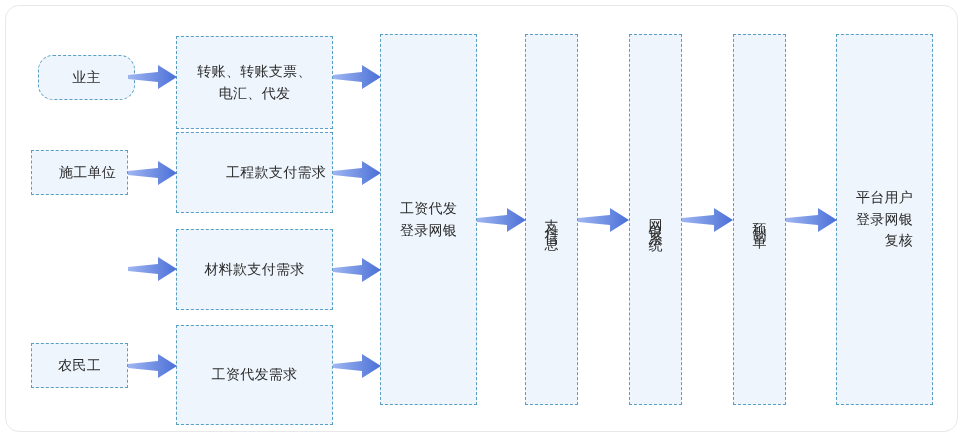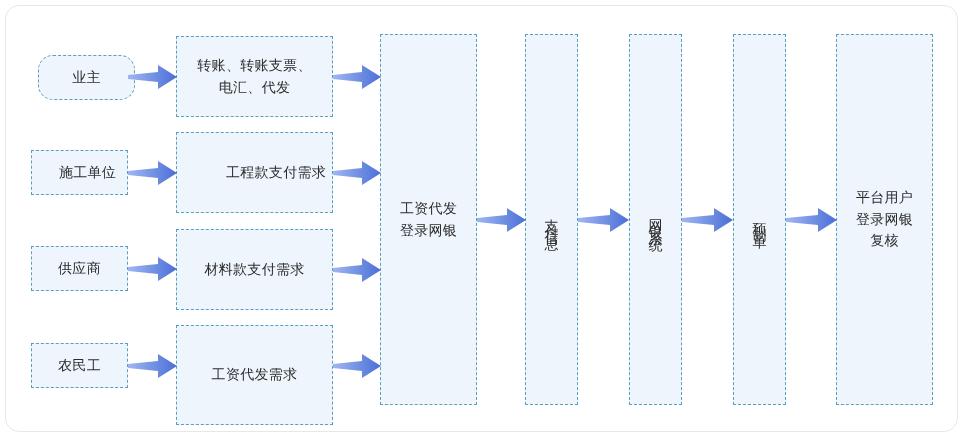--- a/index.html
+++ b/index.html
@@ -58,43 +58,42 @@
 <body>
 
 <div id="canvas">
 
   <div class="outer-frame"></div>
 
   <div class="node" style="left:38px; top:55px; width:97px; height:45px;border-radius:15px;">业主</div>
 
   <div class="node" style="left:31px; top:150px; width:97px; height:45px;padding-left:16px;">施工单位</div>
 
-  <div class="node" style="left:31px; top:246px; width:97px; height:45px;">供应商</div>
 
   <div class="node" style="left:31px; top:343px; width:97px; height:45px;">农民工</div>
 
-  <div class="node" style="left:176px; top:36px; width:157px; height:81px;">转账、转账支票、
+  <div class="node" style="left:176px; top:36px; width:157px; height:93px;">转账、转账支票、
 电汇、代发</div>
 
   <div class="node" style="left:176px; top:132px; width:157px; height:81px;padding-left:43px;">工程款支付需求</div>
 
   <div class="node" style="left:176px; top:229px; width:157px; height:81px;">材料款支付需求</div>
 
   <div class="node" style="left:176px; top:325px; width:157px; height:100px;">工资代发需求</div>
 
   <div class="node" style="left:380px; top:34px; width:97px; height:371px;">工资代发
 登录网银</div>
 
   <div class="node vertical" style="left:525px; top:34px; width:53px; height:371px;">支付信息</div>
 
   <div class="node vertical" style="left:629px; top:34px; width:53px; height:371px;">网银系统</div>
 
   <div class="node vertical" style="left:733px; top:34px; width:53px; height:371px;">预制单</div>
 
-  <div class="node" style="left:836px; top:34px; width:97px; height:371px;">平台用户
+  <div class="node" style="left:836px; top:34px; width:97px; height:371px;text-align:right;">平台用户
 登录网银
 复核</div>
 
   <svg class="arrow" style="left:128px; top:62px;" width="50" height="30" viewBox="0 0 50 30">
     <defs>
       <linearGradient id="gradA1" x1="0" y1="0" x2="1" y2="0">
         <stop offset="0%" stop-color="#9fb6f2"></stop>
           <stop offset="100%" stop-color="#4a6fd6"></stop>
       </linearGradient>
     </defs>

